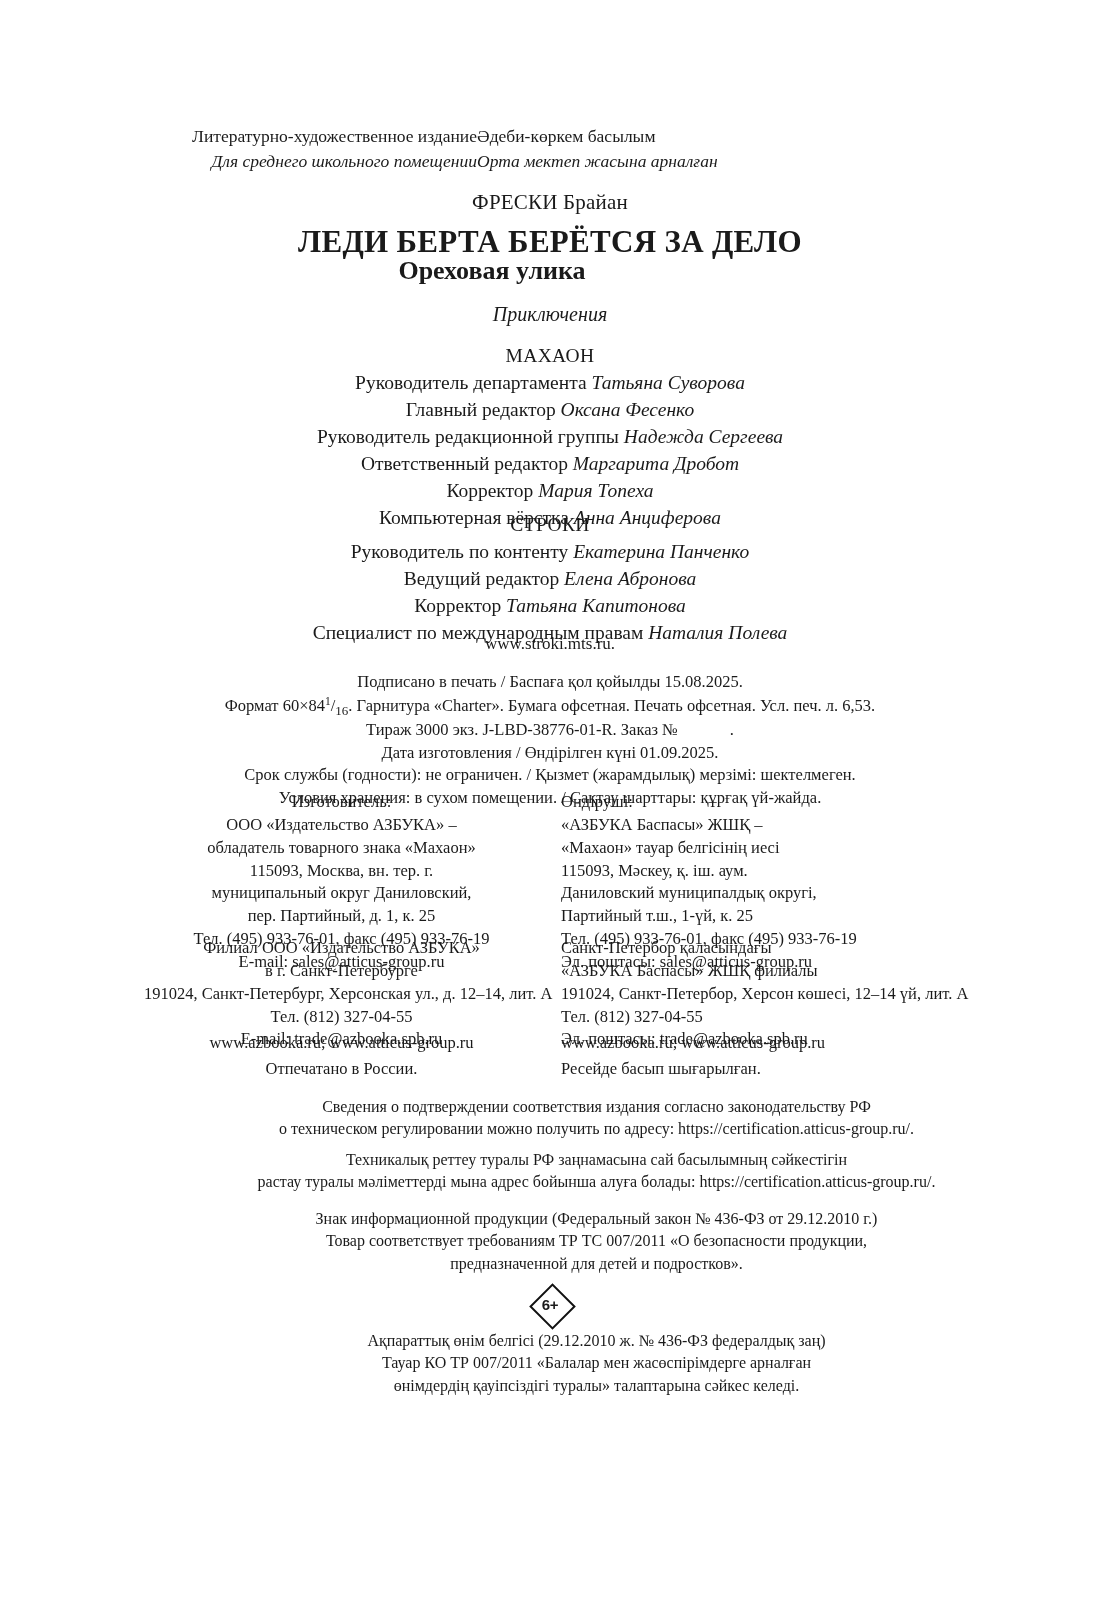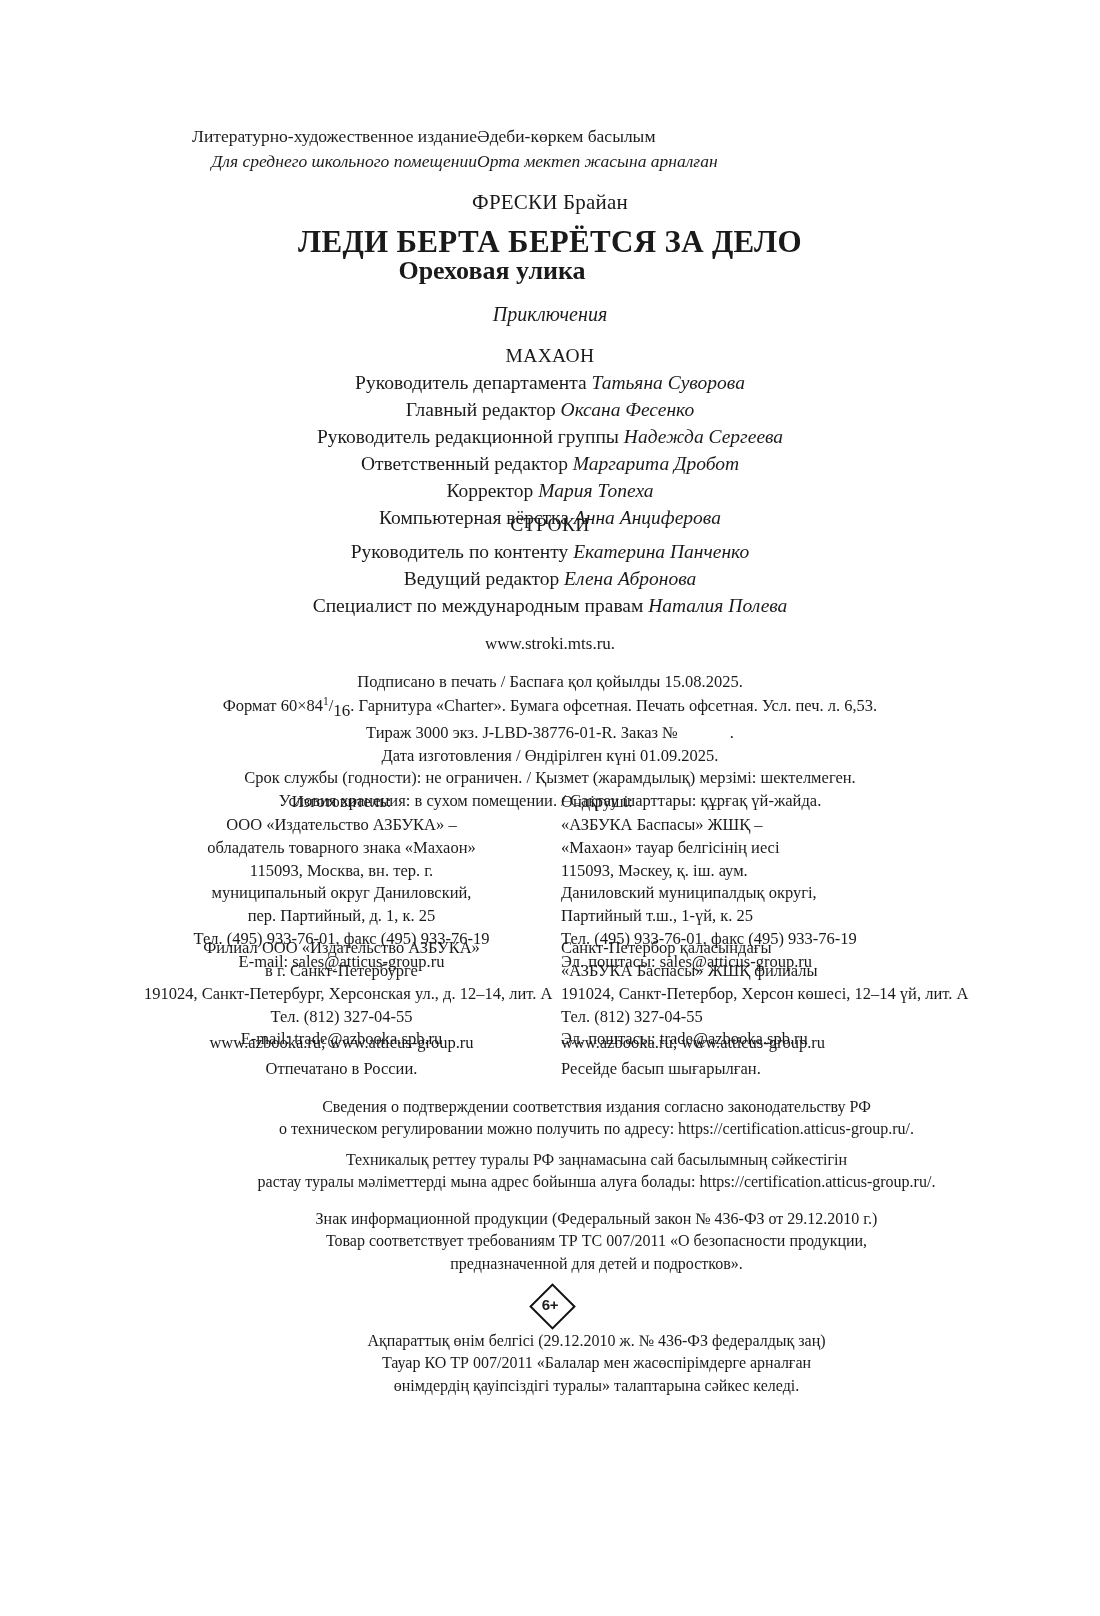--- a/index.html
+++ b/index.html
@@ -99,21 +99,21 @@
     top: 671px; left: 0; width: 1100px;
     text-align: center;
     font-size: 16.5px;
     line-height: 1.365;
   }
   .print-details .sup {
     font-size: 11.5px;
     vertical-align: 0.55em;
   }
   .print-details .sub {
-    font-size: 17px;
+    font-size: 13px;
     vertical-align: -0.3em;
     text-align: center;
   }
   .order-gap { display: inline-block; width: 52px; }
 
   
   .cols {
     position: absolute;
     left: 0;
     width: 1100px;
@@ -231,20 +231,24 @@
 
   <div class="credits stroki">
     <div class="imprint-name">СТРОКИ</div>
     <div>
       <span class="role">Руководитель по контенту</span>
       <span class="person">Екатерина Панченко</span>
     </div>
     <div>
       <span class="role">Ведущий редактор</span>
       <span class="person">Елена Абронова</span>
+    </div>
+    <div>
+      <span class="role">Корректор</span>
+      <span class="person">Татьяна Капитонова</span>
     </div>
     <div>
       <span class="role">Специалист по международным правам</span>
       <span class="person">Наталия Полева</span>
     </div>
   </div>
 
   <div class="site-line">www.stroki.mts.ru.</div>
 
   <div class="print-details">

